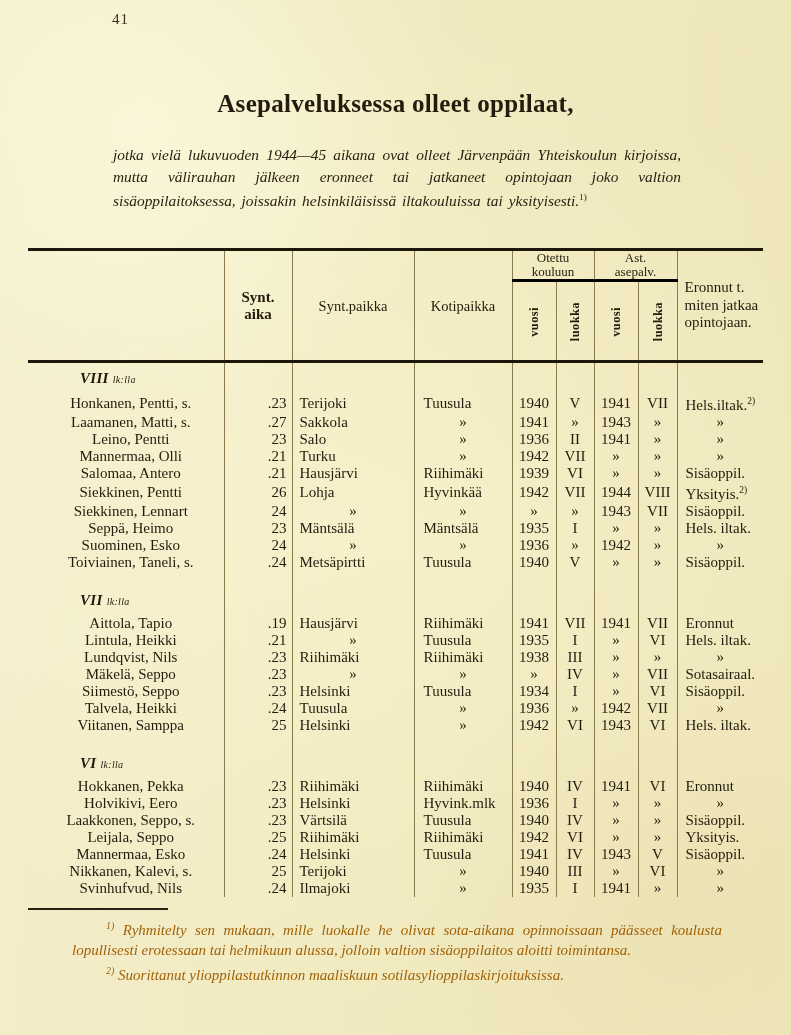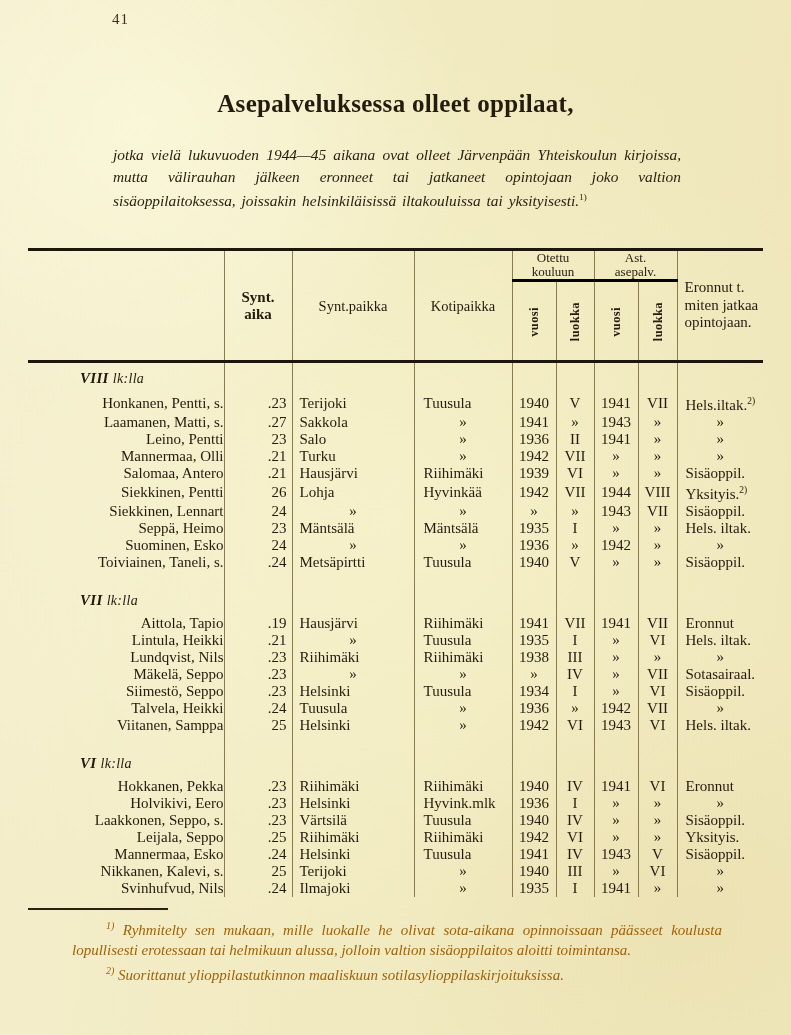--- a/index.html
+++ b/index.html
@@ -120,41 +120,41 @@
   .hdr-tall { height: 78px; }
   .hdr-synt { font-size: 15px; line-height: 17px; font-weight: bold; }
   .hdr-ero {
     font-size: 15px;
     line-height: 17.5px;
     text-align: left;
     padding-left: 7px !important;
     padding-right: 4px !important;
   }
 
-  td.c-name    { text-align: right;   padding-left: 10px !important; white-space: nowrap; }
+  td.c-name    { text-align: center;   padding-left: 10px !important; white-space: nowrap; }
   td.c-year    { text-align: right;  padding-right: 5px !important; }
   td.c-place   { text-align: left;   padding-left: 7px !important;  white-space: nowrap; }
   td.c-home    { text-align: left;   padding-left: 9px !important;  white-space: nowrap; }
   td.c-num     { text-align: center; }
   td.c-ero     { text-align: left;   padding-left: 8px !important;  white-space: nowrap; }
 
   td.ditto { text-align: center !important; padding-left: 0 !important; padding-right: 0 !important; }
 
   tbody tr.data-row td { height: 17px; line-height: 17px; }
   tbody tr.sec-row td { height: 30px; }
   tbody tr.gap-row td { height: 14px; }
 
   .sec-label {
     font-style: italic;
     font-weight: bold;
     font-size: 15px;
     padding-left: 52px;
     letter-spacing: 0.3px;
   }
-  .sec-label .lk { font-weight: normal; font-size: 14px; }
+  .sec-label .lk { font-weight: normal; font-size: 10px; }
 
   sup.fn { font-size: 9.5px; vertical-align: super; }
 
   
   .fn-rule {
     position: absolute;
     left: 28px;
     top: 908px;
     width: 140px;
     height: 2.4px;

